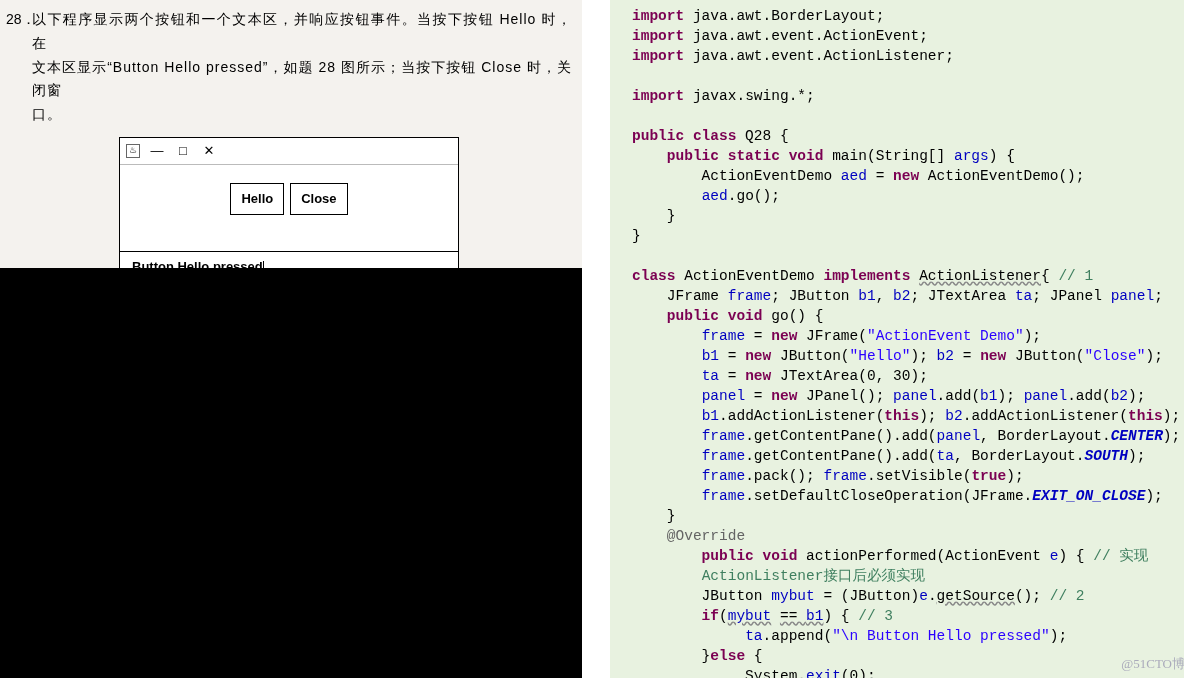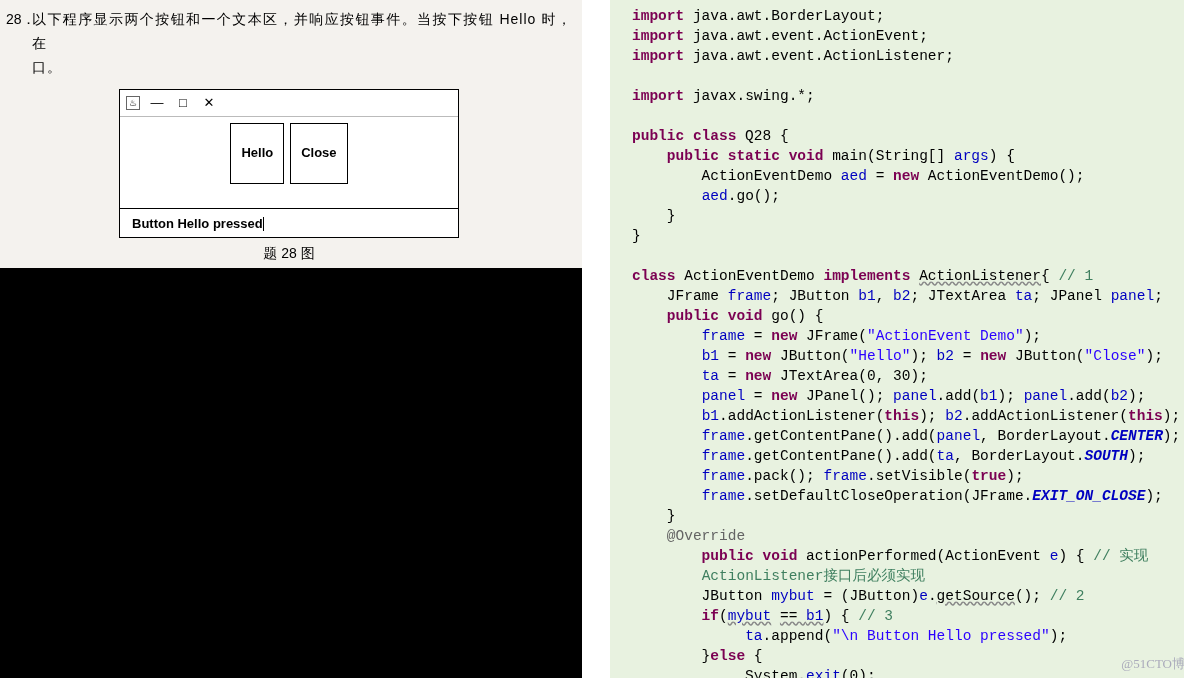--- a/index.html
+++ b/index.html
@@ -8,21 +8,21 @@
   .problem { background:#f4f2ee; padding:8px 10px 6px 6px; height:268px; font-size:14px; line-height:1.7; color:#000; }
   .prob-row { display:flex; }
   .num { width:26px; flex:none; }
   .txt { flex:1; text-align:justify; letter-spacing:1px; }
   .window { margin:10px auto 0; width:340px; border:1.5px solid #000; background:#fff; }
   .titlebar { display:flex; align-items:center; padding:2px 6px; border-bottom:1px solid #bbb; font-size:13px; font-family:Arial,sans-serif; }
   .appicon { width:14px; height:14px; margin-right:4px; display:flex; align-items:center; justify-content:center; border:1px solid #666; font-size:9px; }
   .tb-title { flex:1; font-weight:bold; }
   .tb-btn { width:26px; text-align:center; font-size:13px; font-family:Arial; }
   .btnrow { text-align:center; padding:6px 0 24px; }
-  .jbtn { display:inline-block; border:1.5px solid #000; padding:18px 10px; margin:0 1px; font-family:Arial; font-size:13px; font-weight:bold; background:#fff; }
+  .jbtn { display:inline-block; border:1.5px solid #000; padding:4px 10px; margin:12px 1px; font-family:Arial; font-size:13px; font-weight:bold; background:#fff; }
   .textarea { border-top:1.5px solid #000; padding:4px 12px 2px; font-family:Arial; font-size:13px; font-weight:bold; }
   .cursor { display:inline-block; border-right:1.5px solid #000; height:14px; vertical-align:middle; }
   .caption { text-align:center; font-size:14px; margin-top:4px; }
   .blackbox { position:absolute; left:0; top:268px; width:582px; height:410px; background:#000; }
   .right { position:absolute; left:610px; top:0; width:596px; height:678px; background:#e8f2e0; font-family:Consolas,"Courier New",monospace; font-size:14.5px; line-height:20px; padding:6px 0 0 22px; white-space:pre; overflow:hidden; }
   .kw { color:#7b0052; font-weight:bold; }
   .str { color:#2a00ff; }
   .cm { color:#3f7f5f; }
   .ann { color:#646464; }
   .fld { color:#0000c0; }
@@ -32,20 +32,24 @@
 </style>
 </head>
 <body>
 
 <div class="left">
   <div class="problem">
     <div class="prob-row">
       <div class="num">28．</div>
       <div class="txt">以下程序显示两个按钮和一个文本区，并响应按钮事件。当按下按钮 Hello 时，在</div>
     </div>
+    <div class="prob-row">
+        <div class="num"></div>
+        <div class="txt">文本区显示“Button Hello pressed”，如题 28 图所示；当按下按钮 Close 时，关闭窗</div>
+      </div>
     <div class="prob-row">
         <div class="num"></div>
         <div class="txt">口。</div>
       </div>
 
     <div class="window">
       <div class="titlebar">
         <span class="appicon">♨</span>
         <span class="tb-btn">—</span>
         <span class="tb-btn">□</span>

